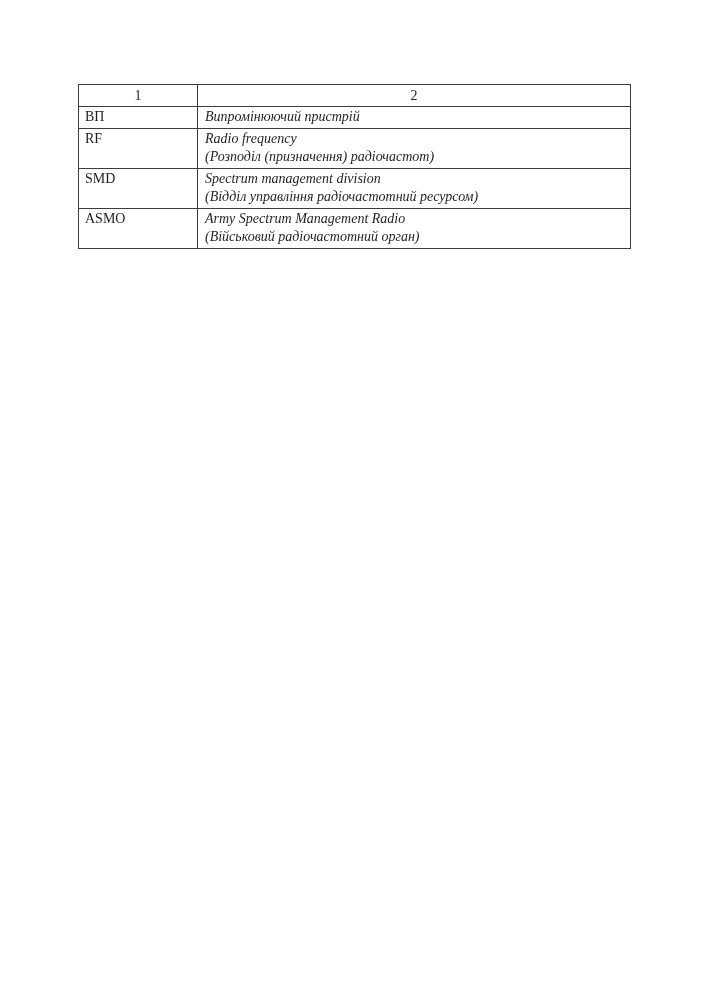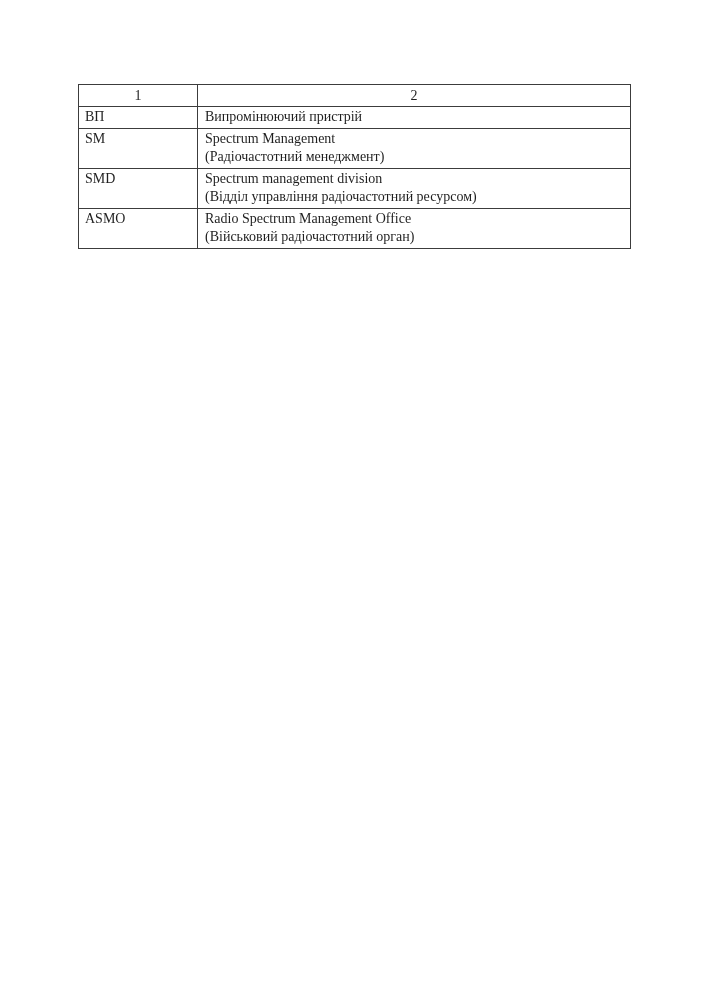--- a/index.html
+++ b/index.html
@@ -44,20 +44,21 @@
     padding: 1px 4px 2px 6px;
     line-height: 17px;
   }
   td.def-cell {
     padding: 1px 4px 2px 7px;
     line-height: 17px;
   }
   .def-line {
     line-height: 18px;
     white-space: nowrap;
+    font-style: italic;
   }
 </style>
 </head>
 <body>
 
 <div class="page">
   <table class="abbr-table">
     <colgroup>
       <col class="col-abbr">
       <col class="col-def">
@@ -69,35 +70,35 @@
       </tr>
     </thead>
     <tbody>
         <tr>
           <td class="abbr-cell">ВП</td>
           <td class="def-cell">
             <div class="def-line">Випромінюючий пристрій</div>
           </td>
         </tr>
         <tr>
-          <td class="abbr-cell">SM</td>
+          <td class="abbr-cell">RF</td>
           <td class="def-cell">
-            <div class="def-line">Spectrum Management</div>
-            <div class="def-line">(Радіочастотний менеджмент)</div>
+            <div class="def-line">Radio frequency</div>
+            <div class="def-line">(Розподіл (призначення) радіочастот)</div>
           </td>
         </tr>
         <tr>
           <td class="abbr-cell">SMD</td>
           <td class="def-cell">
             <div class="def-line">Spectrum management division</div>
             <div class="def-line">(Відділ управління радіочастотний ресурсом)</div>
           </td>
         </tr>
         <tr>
           <td class="abbr-cell">ASMO</td>
           <td class="def-cell">
-            <div class="def-line">Radio Spectrum Management Office</div>
+            <div class="def-line">Army Spectrum Management Radio</div>
             <div class="def-line">(Військовий радіочастотний орган)</div>
           </td>
         </tr>
       </tbody>
   </table>
 </div>
 
 </body></html>

